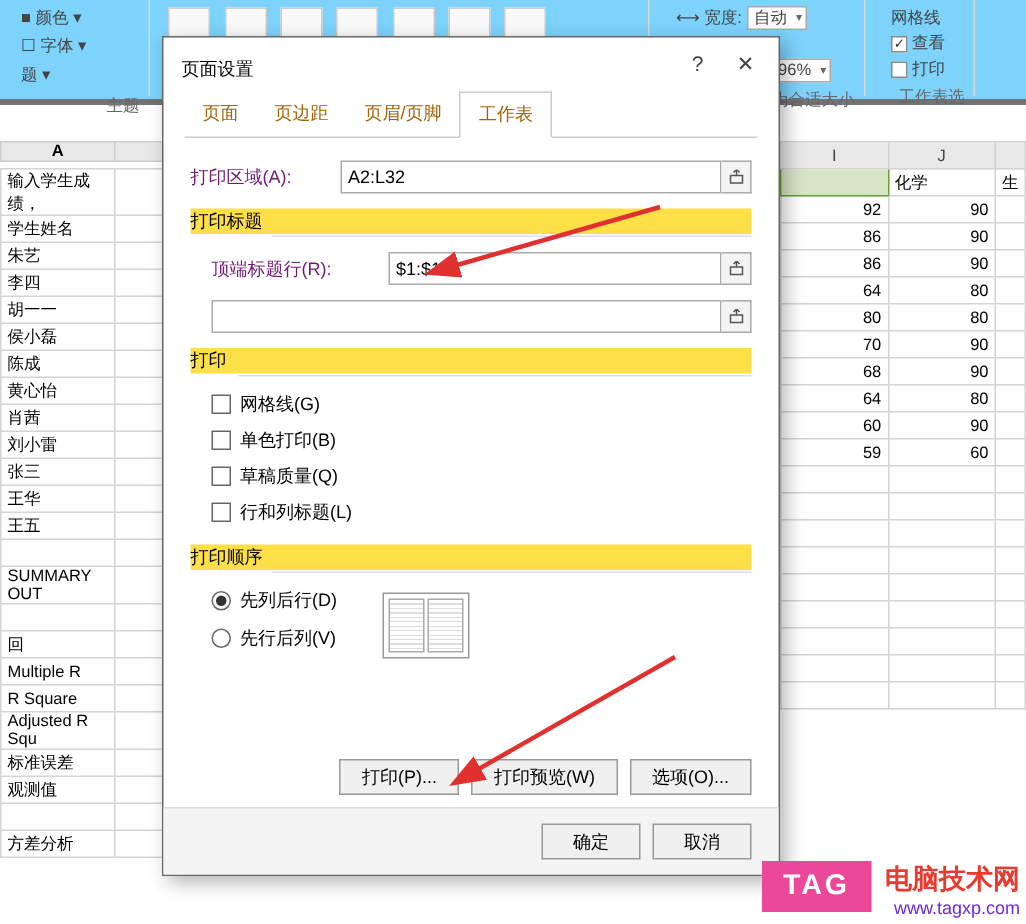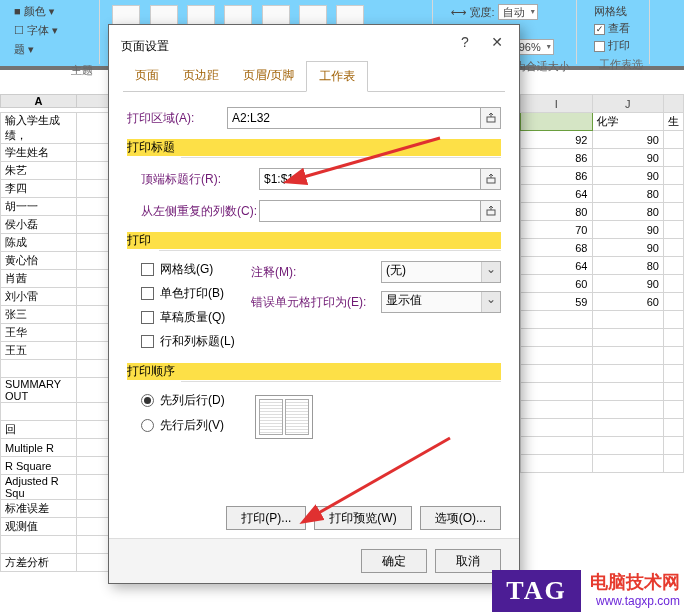--- a/index.html
+++ b/index.html
@@ -68,21 +68,21 @@
   .dialog-footer .btn, .final-footer .btn { border: 1px solid #999; background: #f0f0f0; height: 24px; padding: 0 14px; font-size: 12px; cursor: pointer; }
   .final-footer { display: flex; justify-content: flex-end; gap: 8px; padding: 10px 18px; border-top: 1px solid #ddd; background: #f4f4f4; }
   .final-footer .btn { padding: 0 20px; }
   
   
   .arrow { position: absolute; pointer-events: none; }
   .arrow svg { overflow: visible; }
   
   
   .watermark { position: absolute; right: 4px; bottom: 4px; }
-  .wm-tag { background: #4c1d95; color: #fff; font-weight: bold; font-size: 26px; padding: 6px 14px; display: inline-block; font-family: Liberation Serif, serif; letter-spacing: 2px; }
+  .wm-tag { background: #ec4899; color: #fff; font-weight: bold; font-size: 19px; padding: 6px 14px; display: inline-block; font-family: Liberation Sans, sans-serif; letter-spacing: 2px; }
   .wm-text { display: inline-block; vertical-align: top; margin-left: 6px; text-align: right; }
   .wm-cn { color: #e63b2e; font-weight: bold; font-size: 18px; }
   .wm-url { color: #6d28d9; font-size: 12px; }
 </style>
 </head>
 <body>
 
 <div class="ribbon">
   <div class="ribbon-group" style="width:100px;">
     <div class="ribbon-small">■ <span>颜色</span> ▾</div>
@@ -372,21 +372,20 @@
         <div class="form-label">顶端标题行(R):</div>
         <input class="form-input" value="$1:$1" style="">
         <div class="picker-btn">
             <svg viewBox="0 0 10 10">
               <rect x="1" y="4" width="8" height="5" fill="none" stroke="#555"></rect>
               <path d="M5 0 L5 4 M3 2 L5 0 L7 2" fill="none" stroke="#555"></path>
             </svg>
           </div>
       </div>
       <div class="form-row">
-        <div class="form-label">从左侧重复的列数(C):</div>
         <input class="form-input" value="" style="">
         <div class="picker-btn">
             <svg viewBox="0 0 10 10">
               <rect x="1" y="4" width="8" height="5" fill="none" stroke="#555"></rect>
               <path d="M5 0 L5 4 M3 2 L5 0 L7 2" fill="none" stroke="#555"></path>
             </svg>
           </div>
       </div>
     </div>
 
@@ -403,30 +402,20 @@
             <span>单色打印(B)</span>
           </div>
         <div class="chk">
             <span class="chk-box"></span>
             <span>草稿质量(Q)</span>
           </div>
         <div class="chk">
             <span class="chk-box"></span>
             <span>行和列标题(L)</span>
           </div>
-      </div>
-      <div class="opt-right">
-        <div class="form-row">
-          <div class="form-label">注释(M):</div>
-          <div class="select"><span>(无)</span></div>
-        </div>
-        <div class="form-row">
-          <div class="form-label">错误单元格打印为(E):</div>
-          <div class="select"><span>显示值</span></div>
-        </div>
       </div>
     </div>
 
     <div class="fieldset-label">打印顺序</div>
     <div class="fieldset-line fieldset-line-order"></div>
     <div class="indent" style="display:flex;align-items:center;gap:16px;">
       <div>
         <div class="radio-row">
             <span class="radio on"></span>
             <span>先列后行(D)</span>

